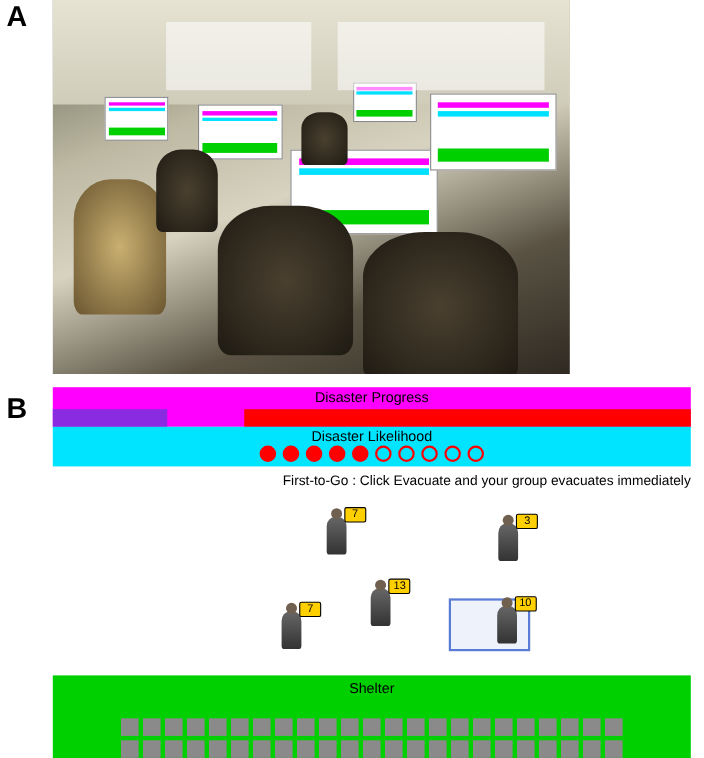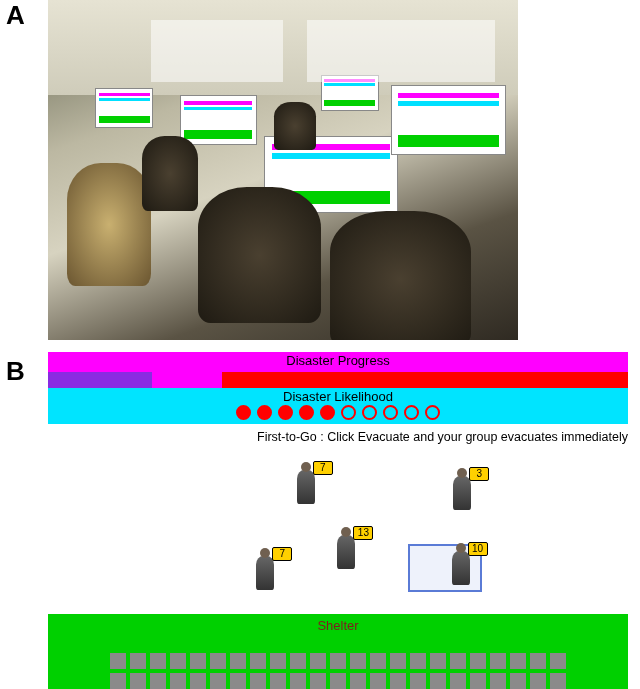--- a/index.html
+++ b/index.html
@@ -147,21 +147,21 @@
     min-width:12px; text-align:center;
     line-height:12px;
   }
   .shelter {
     background:#00d000;
     position:relative;
     padding:4px 8px 10px 8px;
     box-sizing:border-box;
   }
   .shelter-label{
-    text-align:center; font-size:13px; color:#7f1d1d;
+    text-align:center; font-size:13px; color:#000000;
     margin-bottom:20px;
   }
   .shelter-grid{
     display:flex; flex-direction:column; gap:4px; align-items:center;
   }
   .shelter-row{
     display:flex; gap:4px;
   }
   .cell{
     width:16px; height:16px; background:#8a8a8a;

